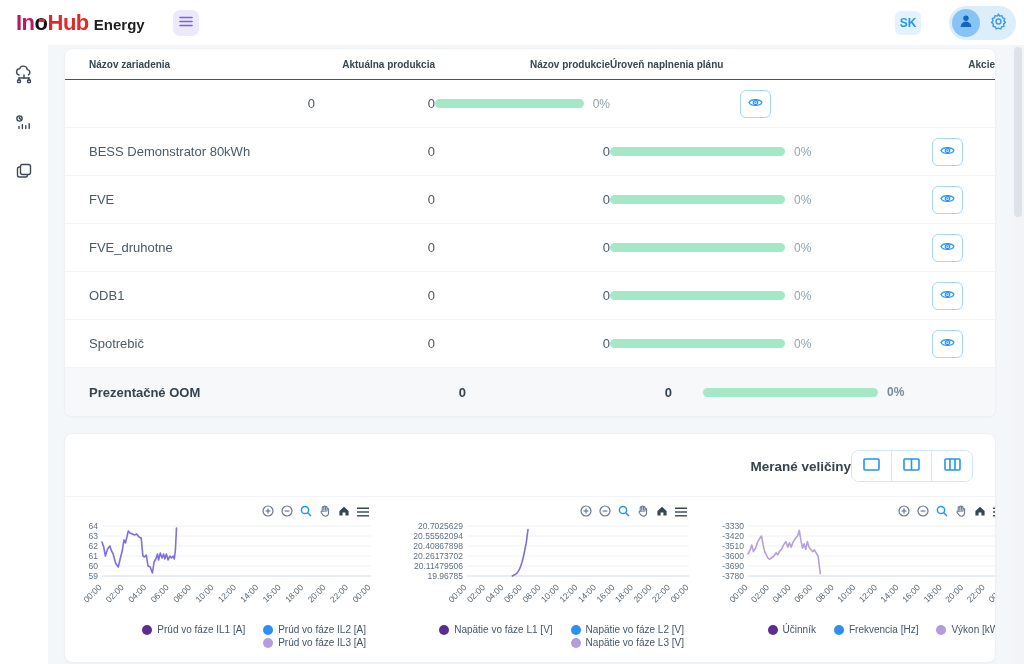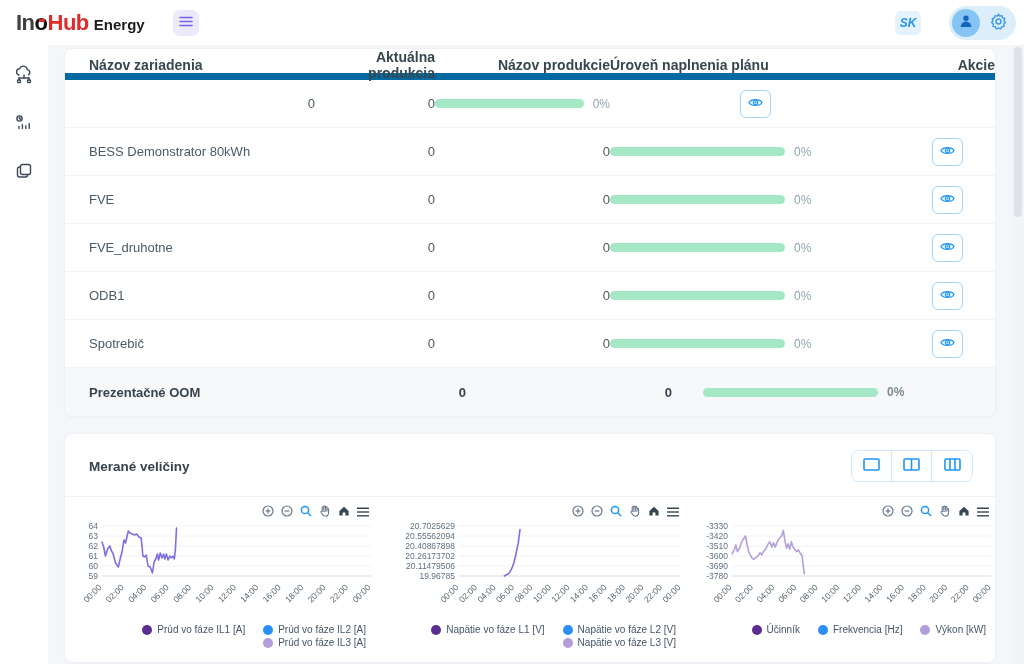--- a/index.html
+++ b/index.html
@@ -2,66 +2,66 @@
 <html><head>
 <meta charset="utf-8">
 <style>
   * { margin:0; padding:0; box-sizing:border-box; }
   html,body { width:1024px; height:664px; overflow:hidden; }
   body { font-family:"Liberation Sans", sans-serif; background:#f4f7fa; color:#44525e; position:relative; }
 
   
   .topbar { position:absolute; top:0; left:0; width:1024px; height:45px; background:#ffffff; display:flex; align-items:center; z-index:5; }
   .logo { display:flex; align-items:baseline; margin-left:16px; cursor:default; }
-  .logo .l-black { font-size:22px; font-weight:800; color:#404040; letter-spacing:-0.5px; }
+  .logo .l-black { font-size:22px; font-weight:800; color:#be185d; letter-spacing:-0.5px; }
   .logo .l-o { font-size:22px; font-weight:800; color:#111111; position:relative; letter-spacing:-0.5px; }
   .logo .l-o::after { content:""; position:absolute; left:4px; top:9px; width:6px; height:3px; background:#e02a2a; border-radius:1px; }
   .logo .l-red { font-size:22px; font-weight:800; color:#e02a2a; letter-spacing:-0.5px; }
   .logo .l-suffix { font-size:15px; font-weight:600; color:#1d1d1d; margin-left:5px; }
   .burger { width:26px; height:26px; margin-left:28px; background:#ece9fb; border:none; border-radius:7px; display:flex; align-items:center; justify-content:center; cursor:pointer; }
   .topbar-right { margin-left:auto; display:flex; align-items:center; }
-  .lang-btn { background:#e3f2fd; color:#2196f3; border:none; border-radius:6px; font-weight:700; font-size:12px; width:26px; height:24px; cursor:pointer; font-family:"Liberation Sans",sans-serif;font-style:italic; }
+  .lang-btn { background:#e3f2fd; color:#2196f3; border:none; border-radius:6px; font-weight:700; font-size:12px; width:26px; height:24px; cursor:pointer; font-family:"Liberation Sans",sans-serif; }
   .user-pill { background:#ddeefb; border-radius:18px; height:34px; display:flex; align-items:center; padding:3px 8px 3px 3px; margin-left:28px; margin-right:8px; gap:9px; }
   .avatar { width:28px; height:28px; border-radius:50%; background:#85c4f3; display:flex; align-items:center; justify-content:center; cursor:pointer; }
   .gear { background:none; border:none; cursor:pointer; display:flex; align-items:center; }
 
   
   .sidebar { position:absolute; top:45px; left:0; width:48px; height:619px; background:#ffffff; display:flex; flex-direction:column; align-items:center; padding-top:16px; gap:18px; z-index:4; }
   .side-btn { background:none; border:none; cursor:pointer; width:30px; height:30px; display:flex; align-items:center; justify-content:center; }
 
   
   .main { position:absolute; top:45px; left:48px; width:966px; height:619px; padding:3px 18px 0 16px; overflow:hidden; }
   .card { background:#ffffff; border:1px solid #edf1f6; border-radius:8px; box-shadow:0 1px 2px rgba(40,60,90,0.03); }
 
   
   .tbl { width:100%; }
   .thead, .trow { display:grid; grid-template-columns:250px 120px 175px 1fr 95px; align-items:center; }
-  .thead { height:31px; border-bottom:7px solid #0369a1; font-size:14px; font-weight:700; color:#37474f; }
+  .thead { height:31px; border-bottom:1px solid #0369a1; font-size:10px; font-weight:700; color:#37474f; }
   .trow { height:48px; border-bottom:1px solid #f1f3f5; font-size:13px; color:#4a5a66; }
   .trow:last-child { border-bottom:none; border-radius:0 0 8px 8px; }
   .trow.summary { background:#f6f8fa; font-weight:700; color:#36434e;gap:31px; }
   .c-name { padding-left:24px; }
   .c-num { text-align:right; }
   .c-plan { display:flex; align-items:center; gap:9px; }
   .progress { width:175px; height:9px; border-radius:5px; background:#a5e8c6; position:relative; overflow:hidden; }
   .pct { font-size:12px; color:#90a4ae; }
   .summary .pct { color:#7d8b94; }
   .c-act { display:flex; justify-content:center; }
   .eye-btn { width:31px; height:28px; border:1px solid #a6d4fa; background:#ffffff; border-radius:6px; cursor:pointer; display:flex; align-items:center; justify-content:center; }
   .thead .c-act-h { padding-left:10px;text-align:right; }
 
   
   .measured { margin-top:16px; height:230px; overflow:hidden; }
-  .measured-head { display:flex; align-items:center; justify-content:space-between; padding:16px 22px 14px 24px; border-bottom:1px solid #f0f2f5; }
+  .measured-head { display:flex; align-items:center; justify-content:flex-end; padding:16px 22px 14px 24px; border-bottom:1px solid #f0f2f5; }
   .measured-title { font-size:13.5px; font-weight:700; color:#36434e; }
   .layout-group { display:flex; border:1px solid #cfe7fc; border-radius:8px; overflow:hidden; }
   .layout-btn { width:40px; height:30px; background:#ffffff; border:none; border-right:1px solid #cfe7fc; display:flex; align-items:center; justify-content:center; cursor:pointer; }
   .layout-btn:last-child { border-right:none; }
 
-  .charts-row { display:flex; padding:8px 8px 0 10px; gap:4px; }
+  .charts-row { display:flex; padding:8px 8px 0 10px; gap:12px; }
   .chart-panel { width:306px; display:flex; flex-direction:column; }
   .chart-toolbar { display:flex; justify-content:flex-end; gap:7px; padding-right:12px; height:15px; align-items:center; }
   .tool-btn { background:none; border:none; padding:0; cursor:pointer; display:flex; align-items:center; }
   svg.plot { display:block; }
   .grid { stroke:#f0f2f5; stroke-width:1; }
   .axis { stroke:#dde2e7; stroke-width:1; }
   .ytick { font-size:8.5px; fill:#5f7081; text-anchor:end; font-family:"Liberation Sans",sans-serif; }
   .xtick { font-size:8.5px; fill:#55636f; text-anchor:end; font-family:"Liberation Sans",sans-serif; }
   .chart-legend { display:flex; flex-wrap:wrap; justify-content:flex-end; row-gap:2px; margin-top:2px; padding:0 6px; }
   .lg-item { display:flex; align-items:center; gap:5px; margin:0 9px; cursor:pointer; }

